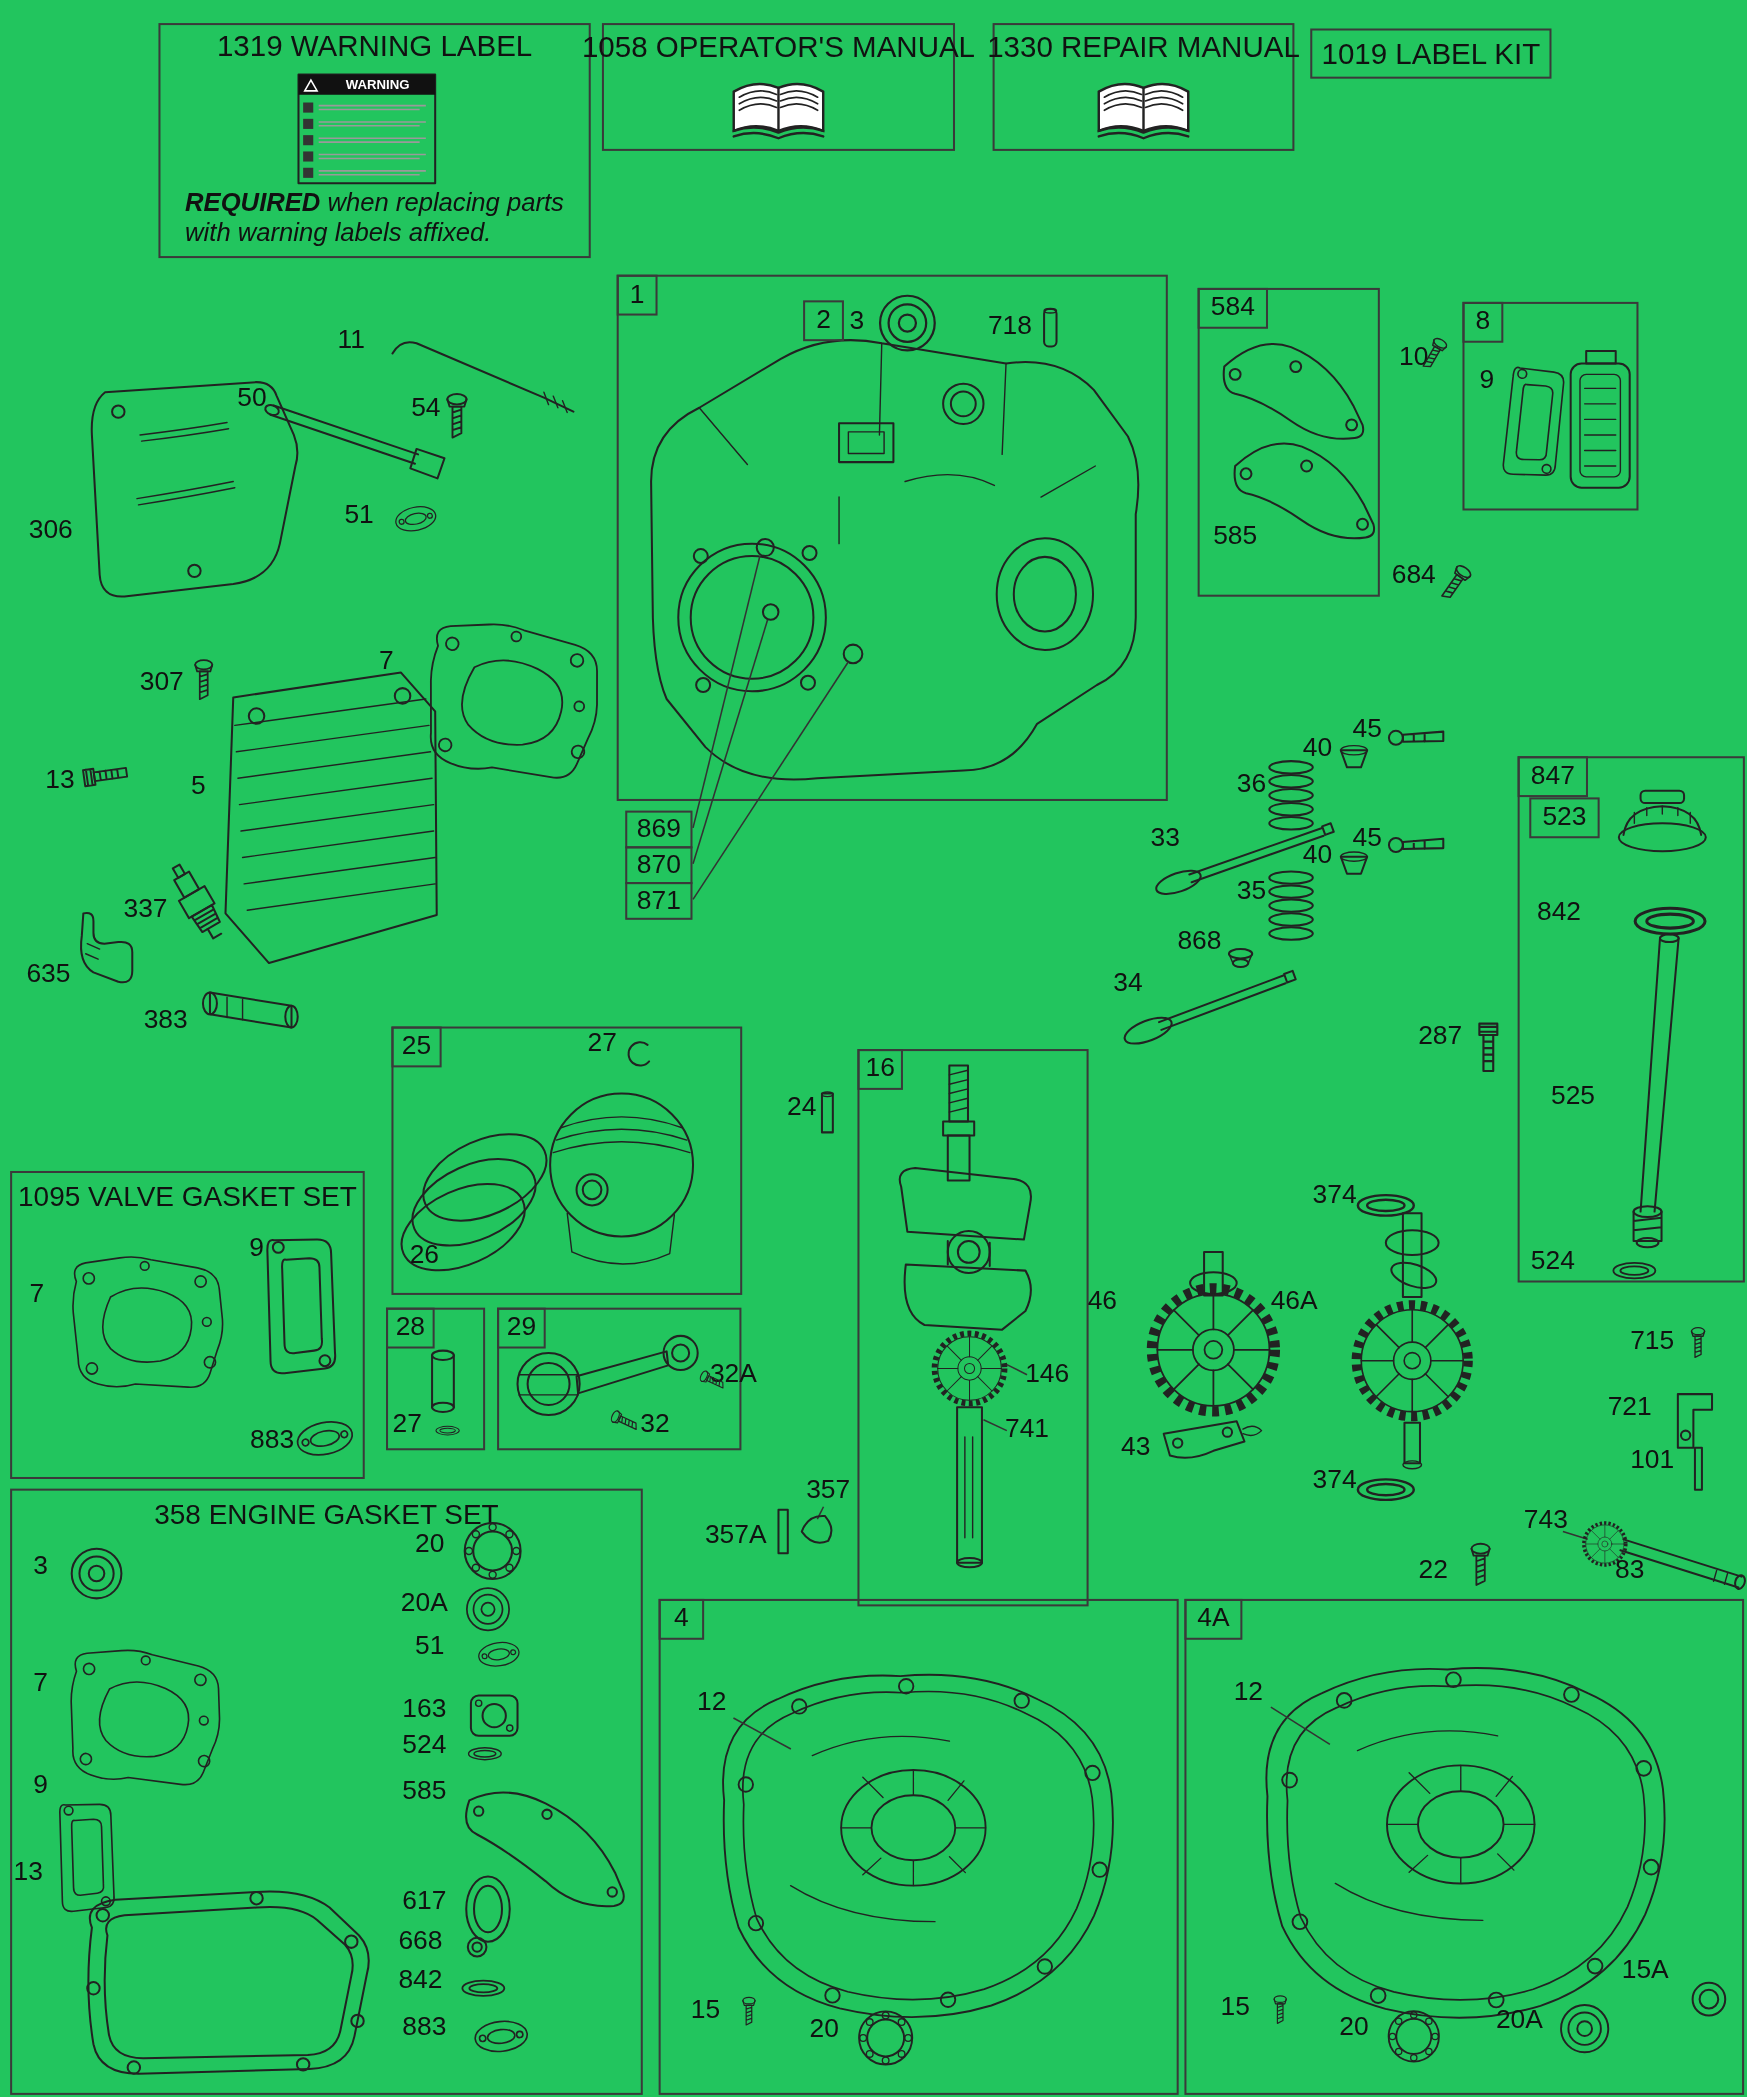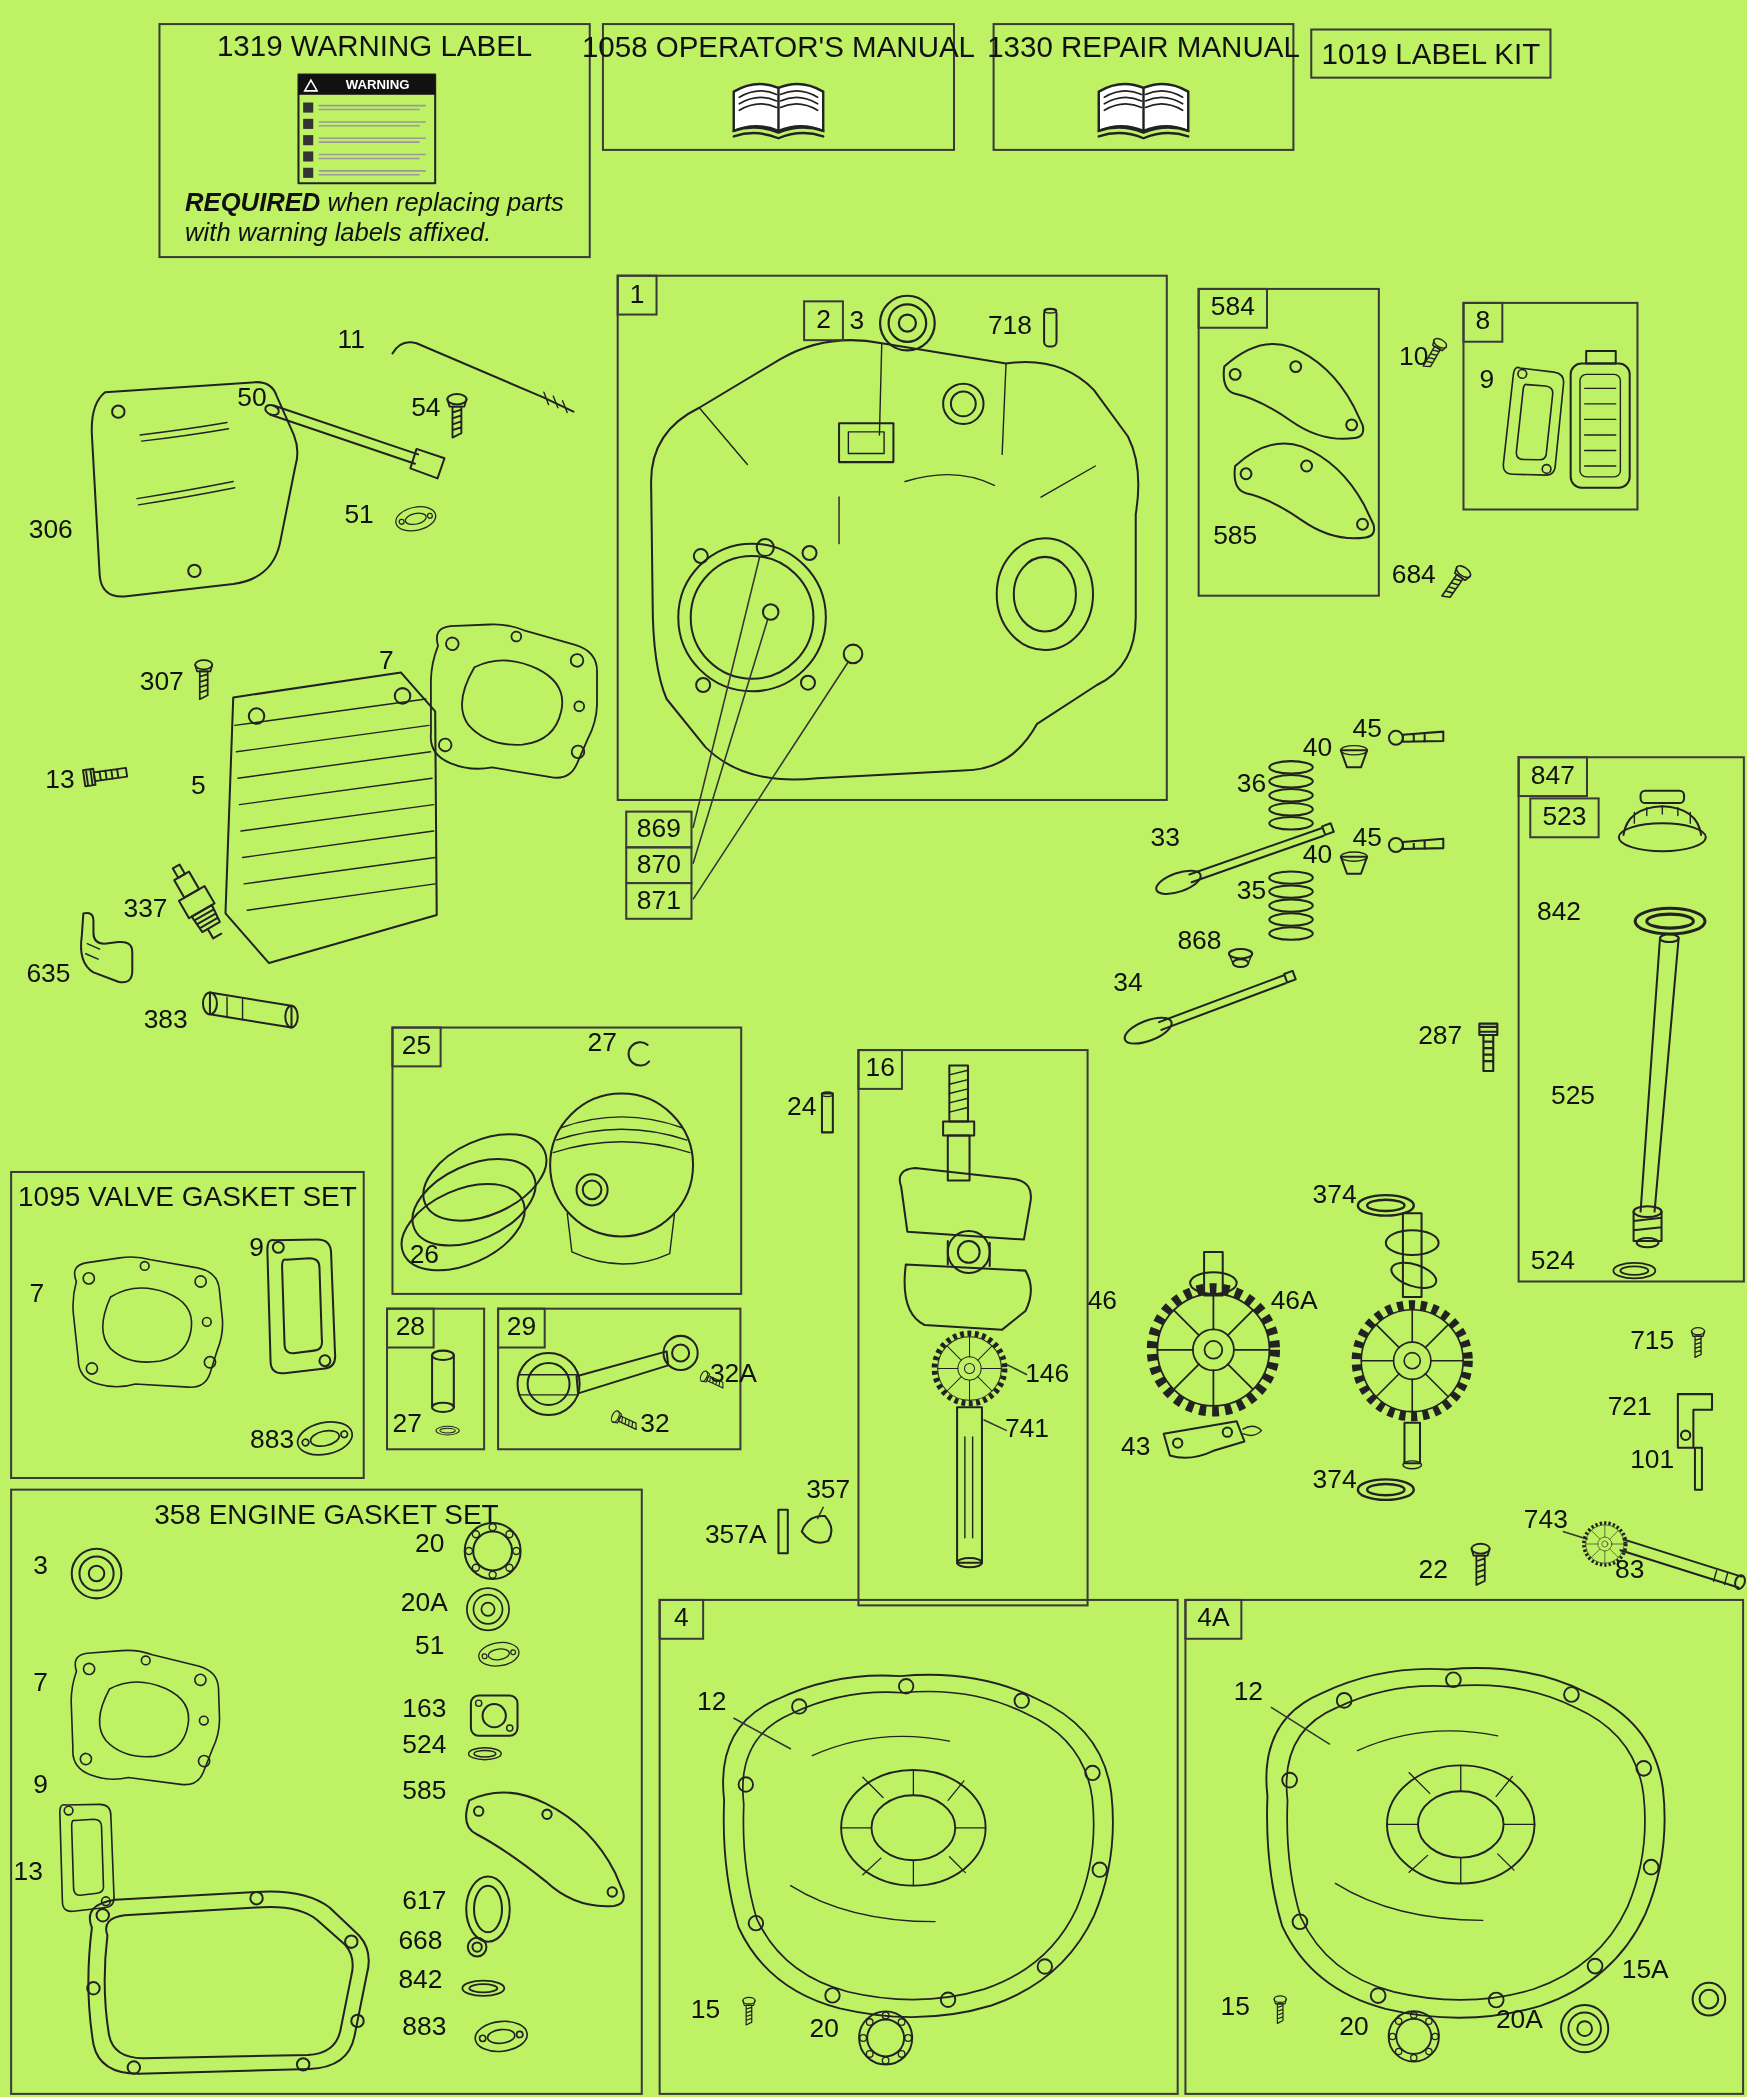--- a/index.html
+++ b/index.html
@@ -1,16 +1,16 @@
 <!DOCTYPE html>
 <html style="font-size:12.4px"><head>
 <meta charset="utf-8">
 <style>
   html,body{margin:0;padding:0;background:#fff}
-  .stage{position:relative;width:1748px;height:2097px;background:#bef264;overflow:hidden}
+  .stage{position:relative;width:1748px;height:2097px;background:#22c55e;overflow:hidden}
   svg{display:block}
   text{font-family:"Liberation Sans","DejaVu Sans",sans-serif;font-size:34px;fill:#111}
   .t36{font-size:36px}
   .t38{font-size:38px}
   .ln{fill:none;stroke:#222;stroke-width:2.6;stroke-linecap:round;stroke-linejoin:round}
   .lnf{fill:#fff;stroke:#222;stroke-width:2.6}
   .thin{stroke-width:1.8}
   .box{fill:none;stroke:#3a3a3a;stroke-width:2.6}
   .teeth{fill:none;stroke:#222;stroke-width:15;stroke-dasharray:10 9}
   .leader{fill:none;stroke:#333;stroke-width:2}

